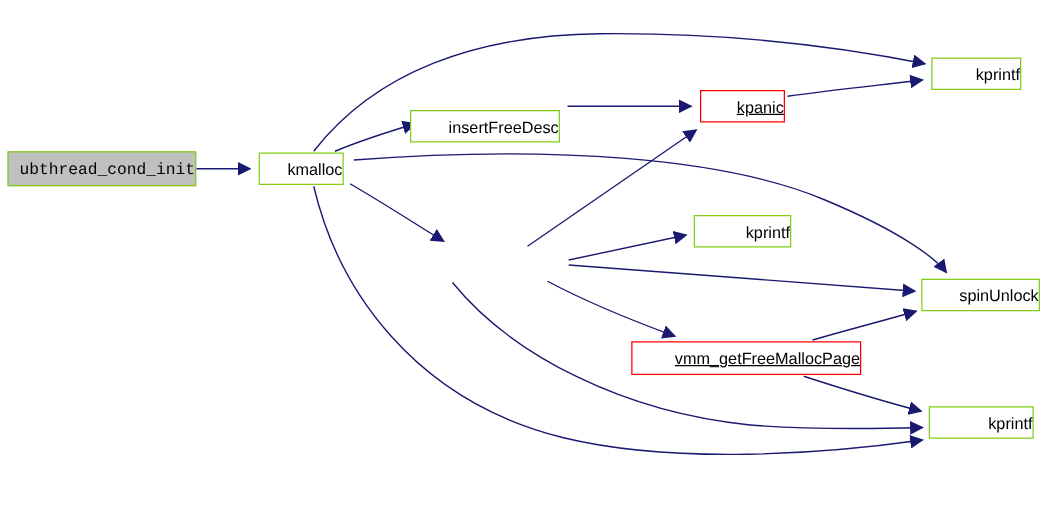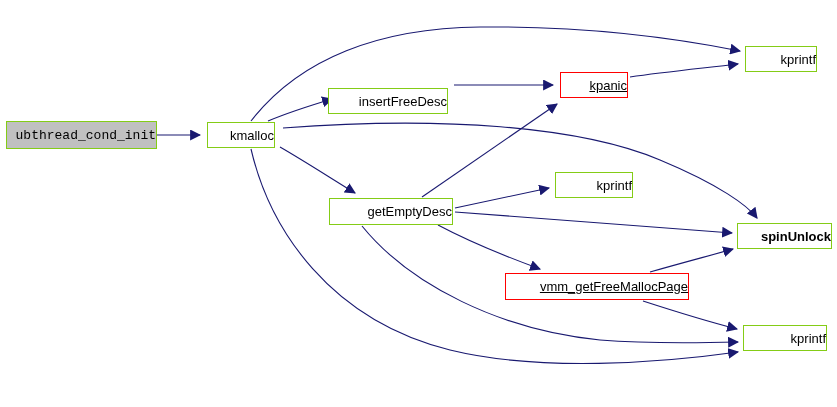--- a/index.html
+++ b/index.html
@@ -68,29 +68,26 @@
   </div>
 
   <div class="node highlight" style="left:560px;top:72px;width:68px;height:26px;">
     <span>kpanic</span>
   </div>
 
   <div class="node" style="left:745px;top:46px;width:72px;height:26px;">
     <span>kprintf</span>
   </div>
 
-  <div class="node" style="left:329px;top:198px;width:124px;height:27px;">
-    <span>getEmptyDesc</span>
-  </div>
 
   <div class="node" style="left:555px;top:172px;width:78px;height:26px;">
     <span>kprintf</span>
   </div>
 
-  <div class="node" style="left:737px;top:223px;width:95px;height:26px;font-weight:bold;">
+  <div class="node" style="left:737px;top:223px;width:95px;height:26px;">
     <span>spinUnlock</span>
   </div>
 
   <div class="node highlight" style="left:505px;top:273px;width:184px;height:27px;">
     <span>vmm_getFreeMallocPage</span>
   </div>
 
   <div class="node" style="left:743px;top:325px;width:84px;height:26px;">
     <span>kprintf</span>
   </div>

